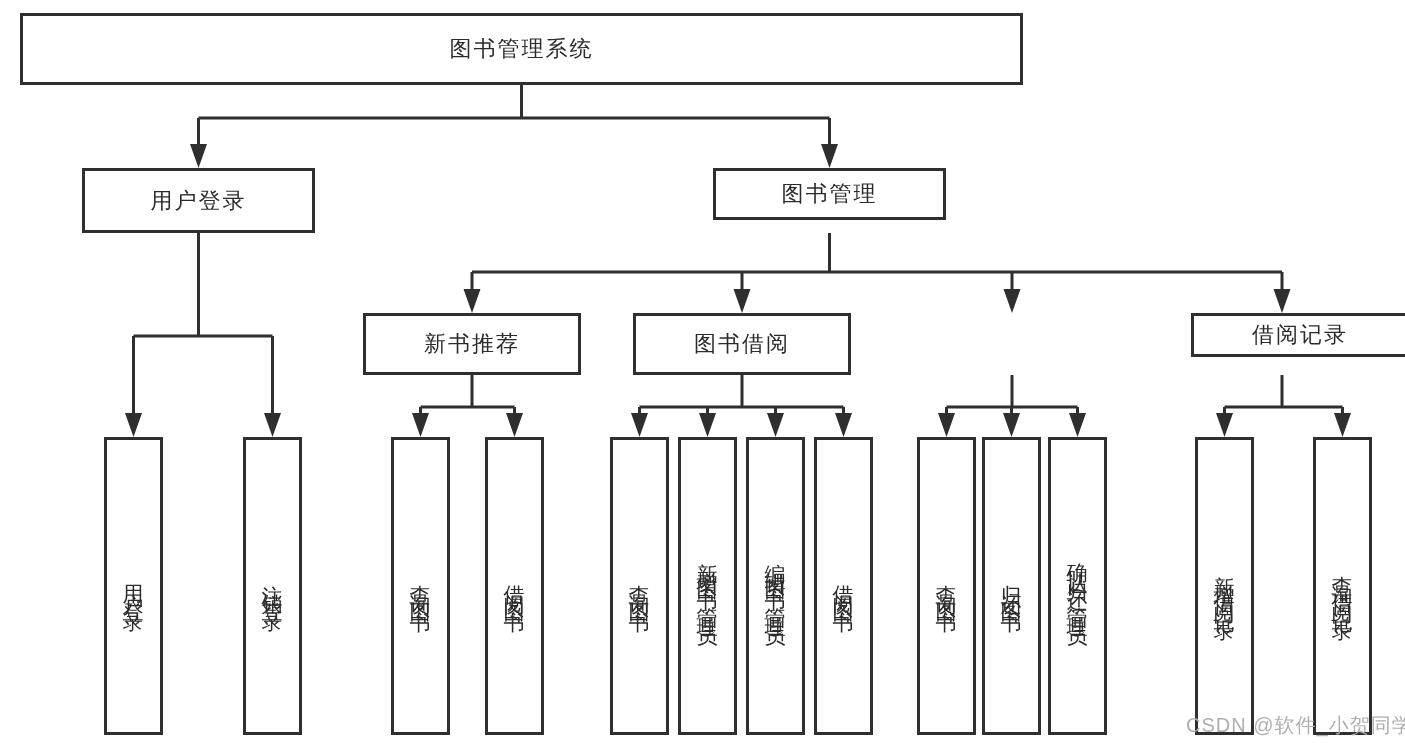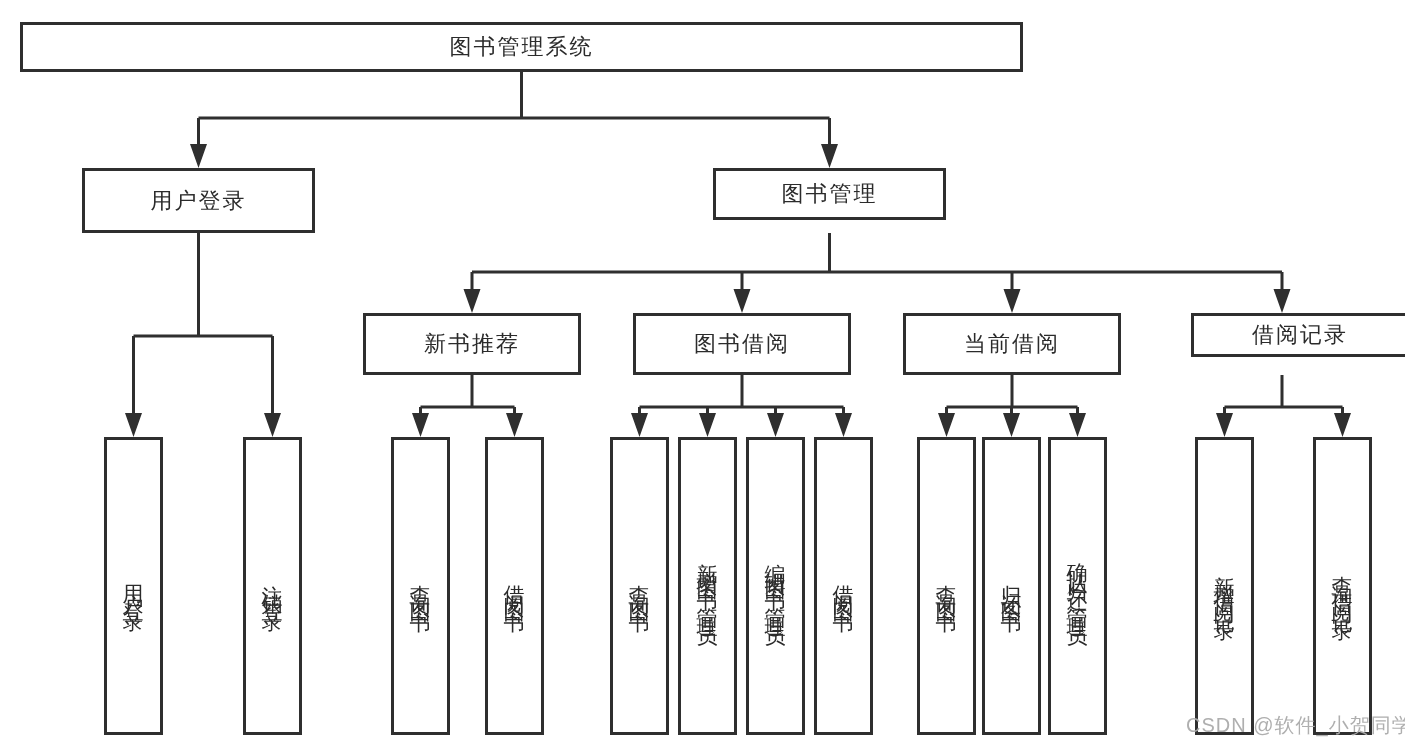--- a/index.html
+++ b/index.html
@@ -65,39 +65,36 @@
              M699 413 L716 413 L707.5 437 Z
              M767 413 L784 413 L775.5 437 Z
              M835 413 L852 413 L843.5 437 Z
              M938 413 L955 413 L946.5 437 Z
              M1003 413 L1020 413 L1011.5 437 Z
              M1069 413 L1086 413 L1077.5 437 Z
              M1216 413 L1233 413 L1224.5 437 Z
              M1334 413 L1351 413 L1342.5 437 Z"></path>
   </svg>
 
-  <div class="node" style="left:20px;top:22px;width:1003px;height:50px">
+  <div class="node" style="left:20px;top:13px;width:1003px;height:72px">
     <span class="lbl">图书管理系统</span>
   </div>
 
   <div class="node" style="left:82px;top:168px;width:233px;height:65px">
     <span class="lbl">用户登录</span>
   </div>
   <div class="node" style="left:713px;top:168px;width:233px;height:52px">
     <span class="lbl">图书管理</span>
   </div>
 
   <div class="node" style="left:633px;top:313px;width:218px;height:62px">
     <span class="lbl">图书借阅</span>
   </div>
   <div class="node" style="left:363px;top:313px;width:218px;height:62px">
     <span class="lbl">新书推荐</span>
-  </div>
-  <div class="node" style="left:903px;top:313px;width:218px;height:62px">
-    <span class="lbl">当前借阅</span>
   </div>
   <div class="node" style="left:1191px;top:313px;width:218px;height:44px">
     <span class="lbl">借阅记录</span>
   </div>
 
   <div class="node v" style="left:104px;top:437px;width:59px;height:298px">
     <span class="lbl">用户登录</span>
   </div>
   <div class="node v" style="left:243px;top:437px;width:59px;height:298px">
     <span class="lbl">注销登录</span>

